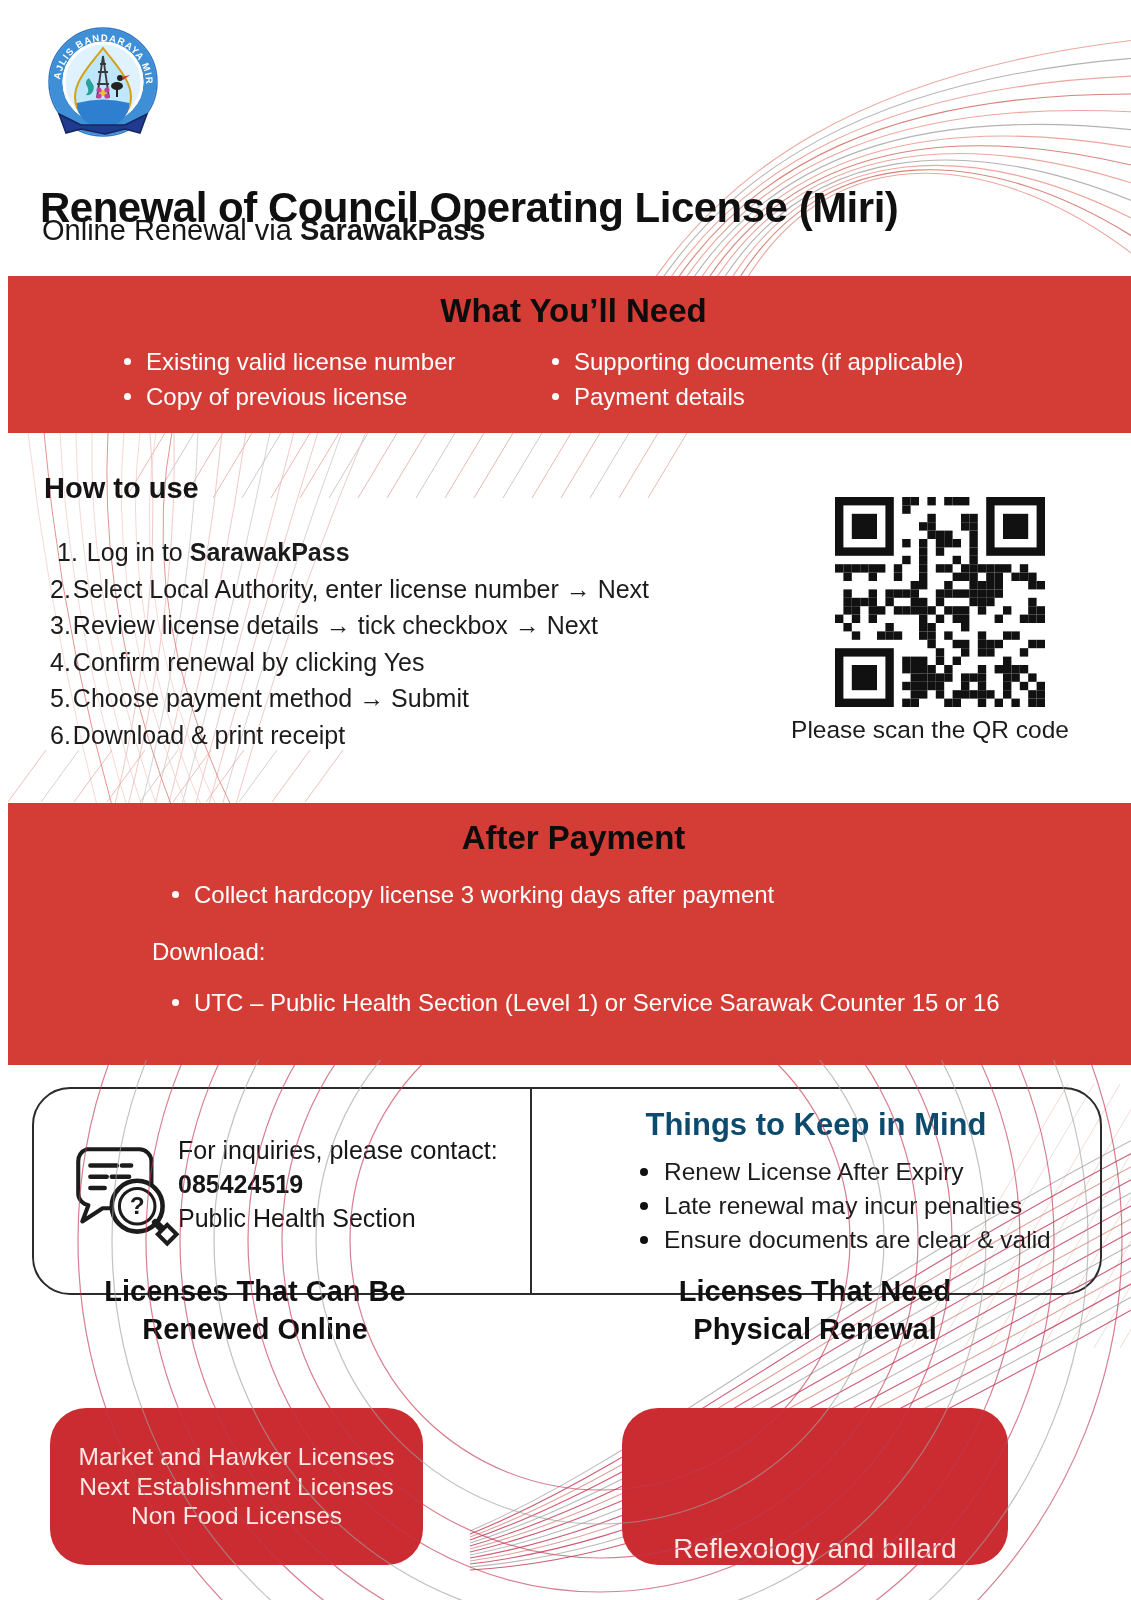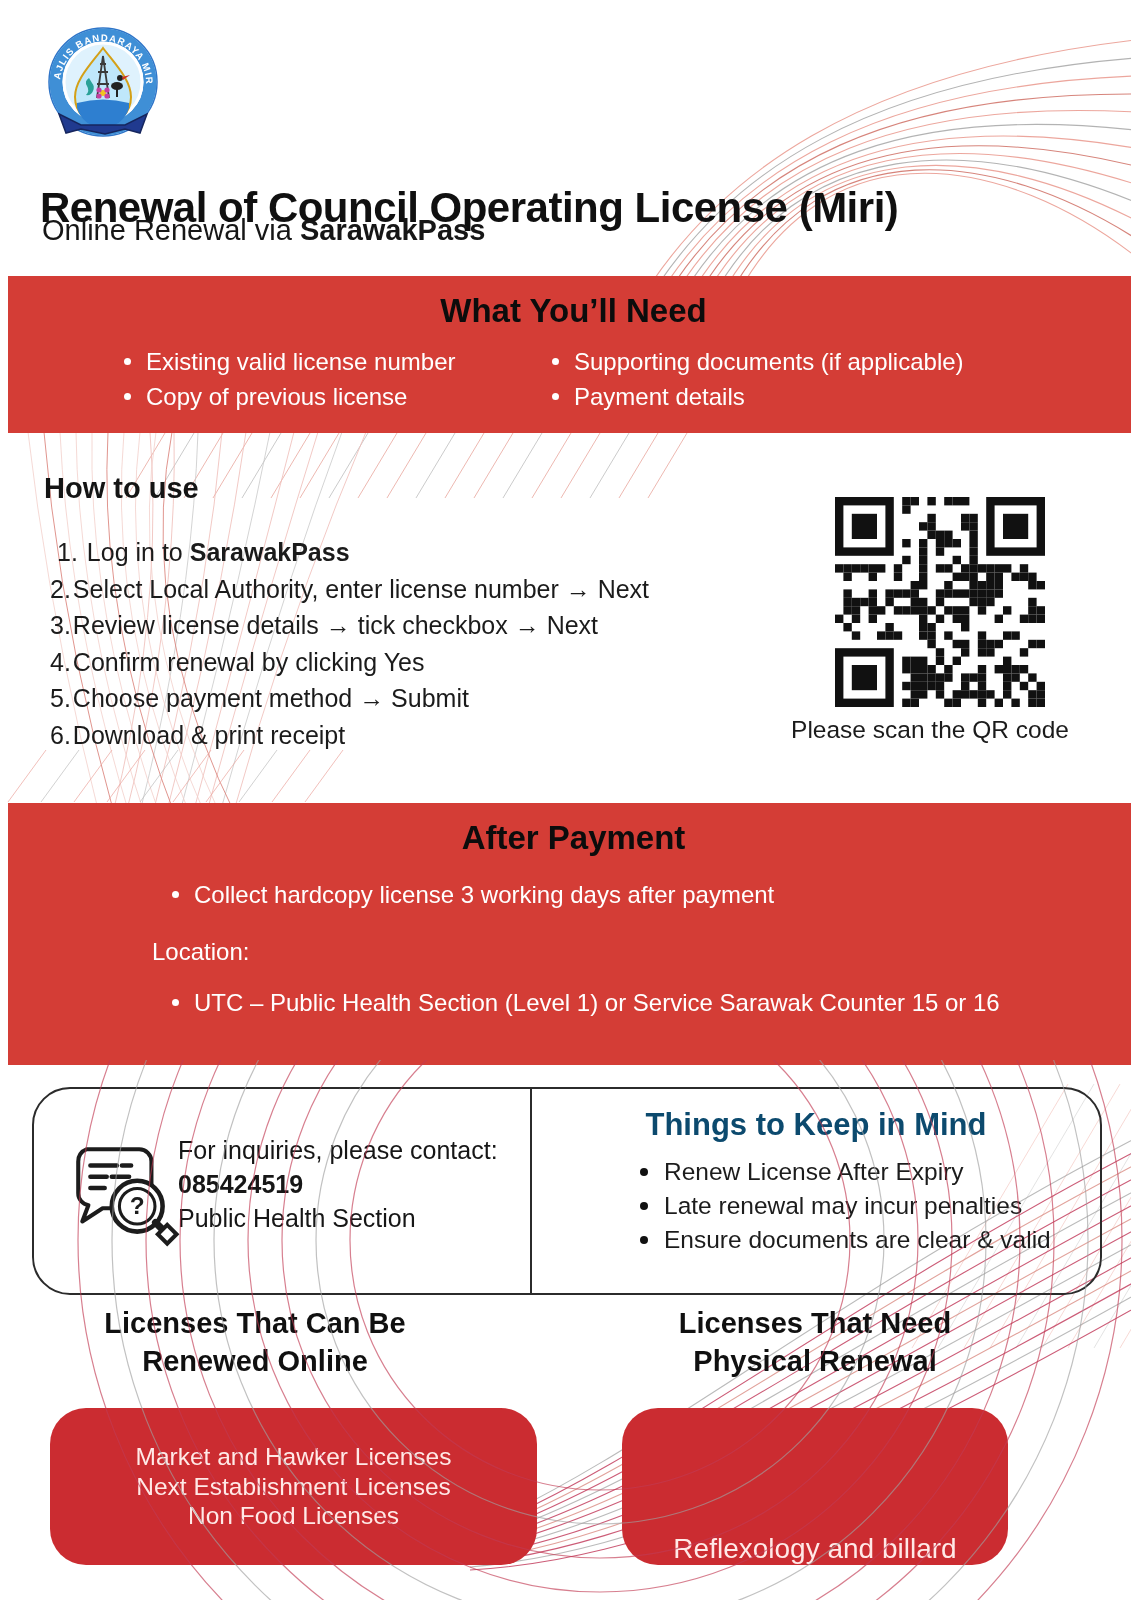--- a/index.html
+++ b/index.html
@@ -48,27 +48,27 @@
   .info-divider{position:absolute;left:496px;top:0;bottom:0;width:2px;background:#2b2b2b;}
   .contact-icon{position:absolute;left:30px;top:40px;width:122px;height:126px;}
   .contact-text{position:absolute;left:144px;top:44px;font-size:25px;line-height:34px;color:#161616;}
   .contact-text .phone{font-weight:800;}
   .things{position:absolute;left:498px;top:0;width:568px;}
   .things h3{margin:18px 0 12px 0;text-align:center;font-size:31px;font-weight:800;color:#0c4a6e;}
   ul.klist{list-style:none;margin:0 0 0 100px;padding:0;}
   ul.klist li{position:relative;padding-left:32px;font-size:24.5px;line-height:34px;color:#1c1c1c;}
   ul.klist li::before{content:"";position:absolute;left:8px;top:13px;width:8px;height:8px;border-radius:50%;background:#111;}
 
-  .bh{position:absolute;top:1304px;width:390px;text-align:center;font-size:29px;font-weight:800;
+  .bh{position:absolute;top:1272px;width:390px;text-align:center;font-size:29px;font-weight:800;
       line-height:38px;color:#101010;}
   #bh-left{left:60px;}
   #bh-right{left:620px;}
   .rbox{position:absolute;top:1408px;height:157px;background:var(--box-red,#cb2c31);border-radius:36px;
         color:#ffe9e7;display:flex;flex-direction:column;justify-content:center;text-align:center;}
-  #rbox-left{left:50px;width:487px;font-size:24.5px;line-height:29.5px;}
+  #rbox-left{left:50px;width:373px;font-size:24.5px;line-height:29.5px;}
   #rbox-right{left:622px;width:386px;font-size:28px;justify-content:flex-end;}
 </style>
 </head>
 <body>
 
 <div class="page">
   <svg id="decor" width="1131" height="1600">
       <path d="M 632 314 C 714 172, 862 72, 1135 40" fill="none" stroke="#e9968c" stroke-width="1.1" opacity="0.85"></path>
       <path d="M 641 312 C 724 168, 874 79, 1135 58" fill="none" stroke="#a6a6a6" stroke-width="1.1" opacity="0.85"></path>
       <path d="M 650 310 C 734 164, 886 86, 1135 76" fill="none" stroke="#e9968c" stroke-width="1.1" opacity="0.85"></path>
@@ -438,21 +438,21 @@
         <rect x="8.4" y="159.6" width="42" height="42" fill="#fff"></rect>
         <rect x="16.8" y="168" width="25.200000000000003" height="25.200000000000003" fill="#111"></rect>
       </svg>
     <div class="qr-caption">Please scan the QR code</div>
 
     <section class="banner" id="banner-after">
       <h2>After Payment</h2>
       <ul class="wlist ap-item" id="ap-b1">
         <li>Collect hardcopy license 3 working days after payment</li>
       </ul>
-      <div class="ap-item" id="ap-loc">Location:</div>
+      <div class="ap-item" id="ap-loc">Download:</div>
       <ul class="wlist ap-item" id="ap-b2">
         <li>UTC – Public Health Section (Level 1) or Service Sarawak Counter 15 or 16</li>
       </ul>
     </section>
 
     <section class="info-box">
       <div class="info-divider"></div>
 
       <svg class="contact-icon" viewBox="0 0 120 120">
         <path d="M22 18 h52 a12 12 0 0 1 12 12 v34 a12 12 0 0 1 -12 12 h-36 l-20 13 l6 -16 a12 12 0 0 1 -10 -12 v-31 a12 12 0 0 1 8 -12 z" fill="#ffffff" stroke="#1c1c1c" stroke-width="4" stroke-linejoin="round"></path>

